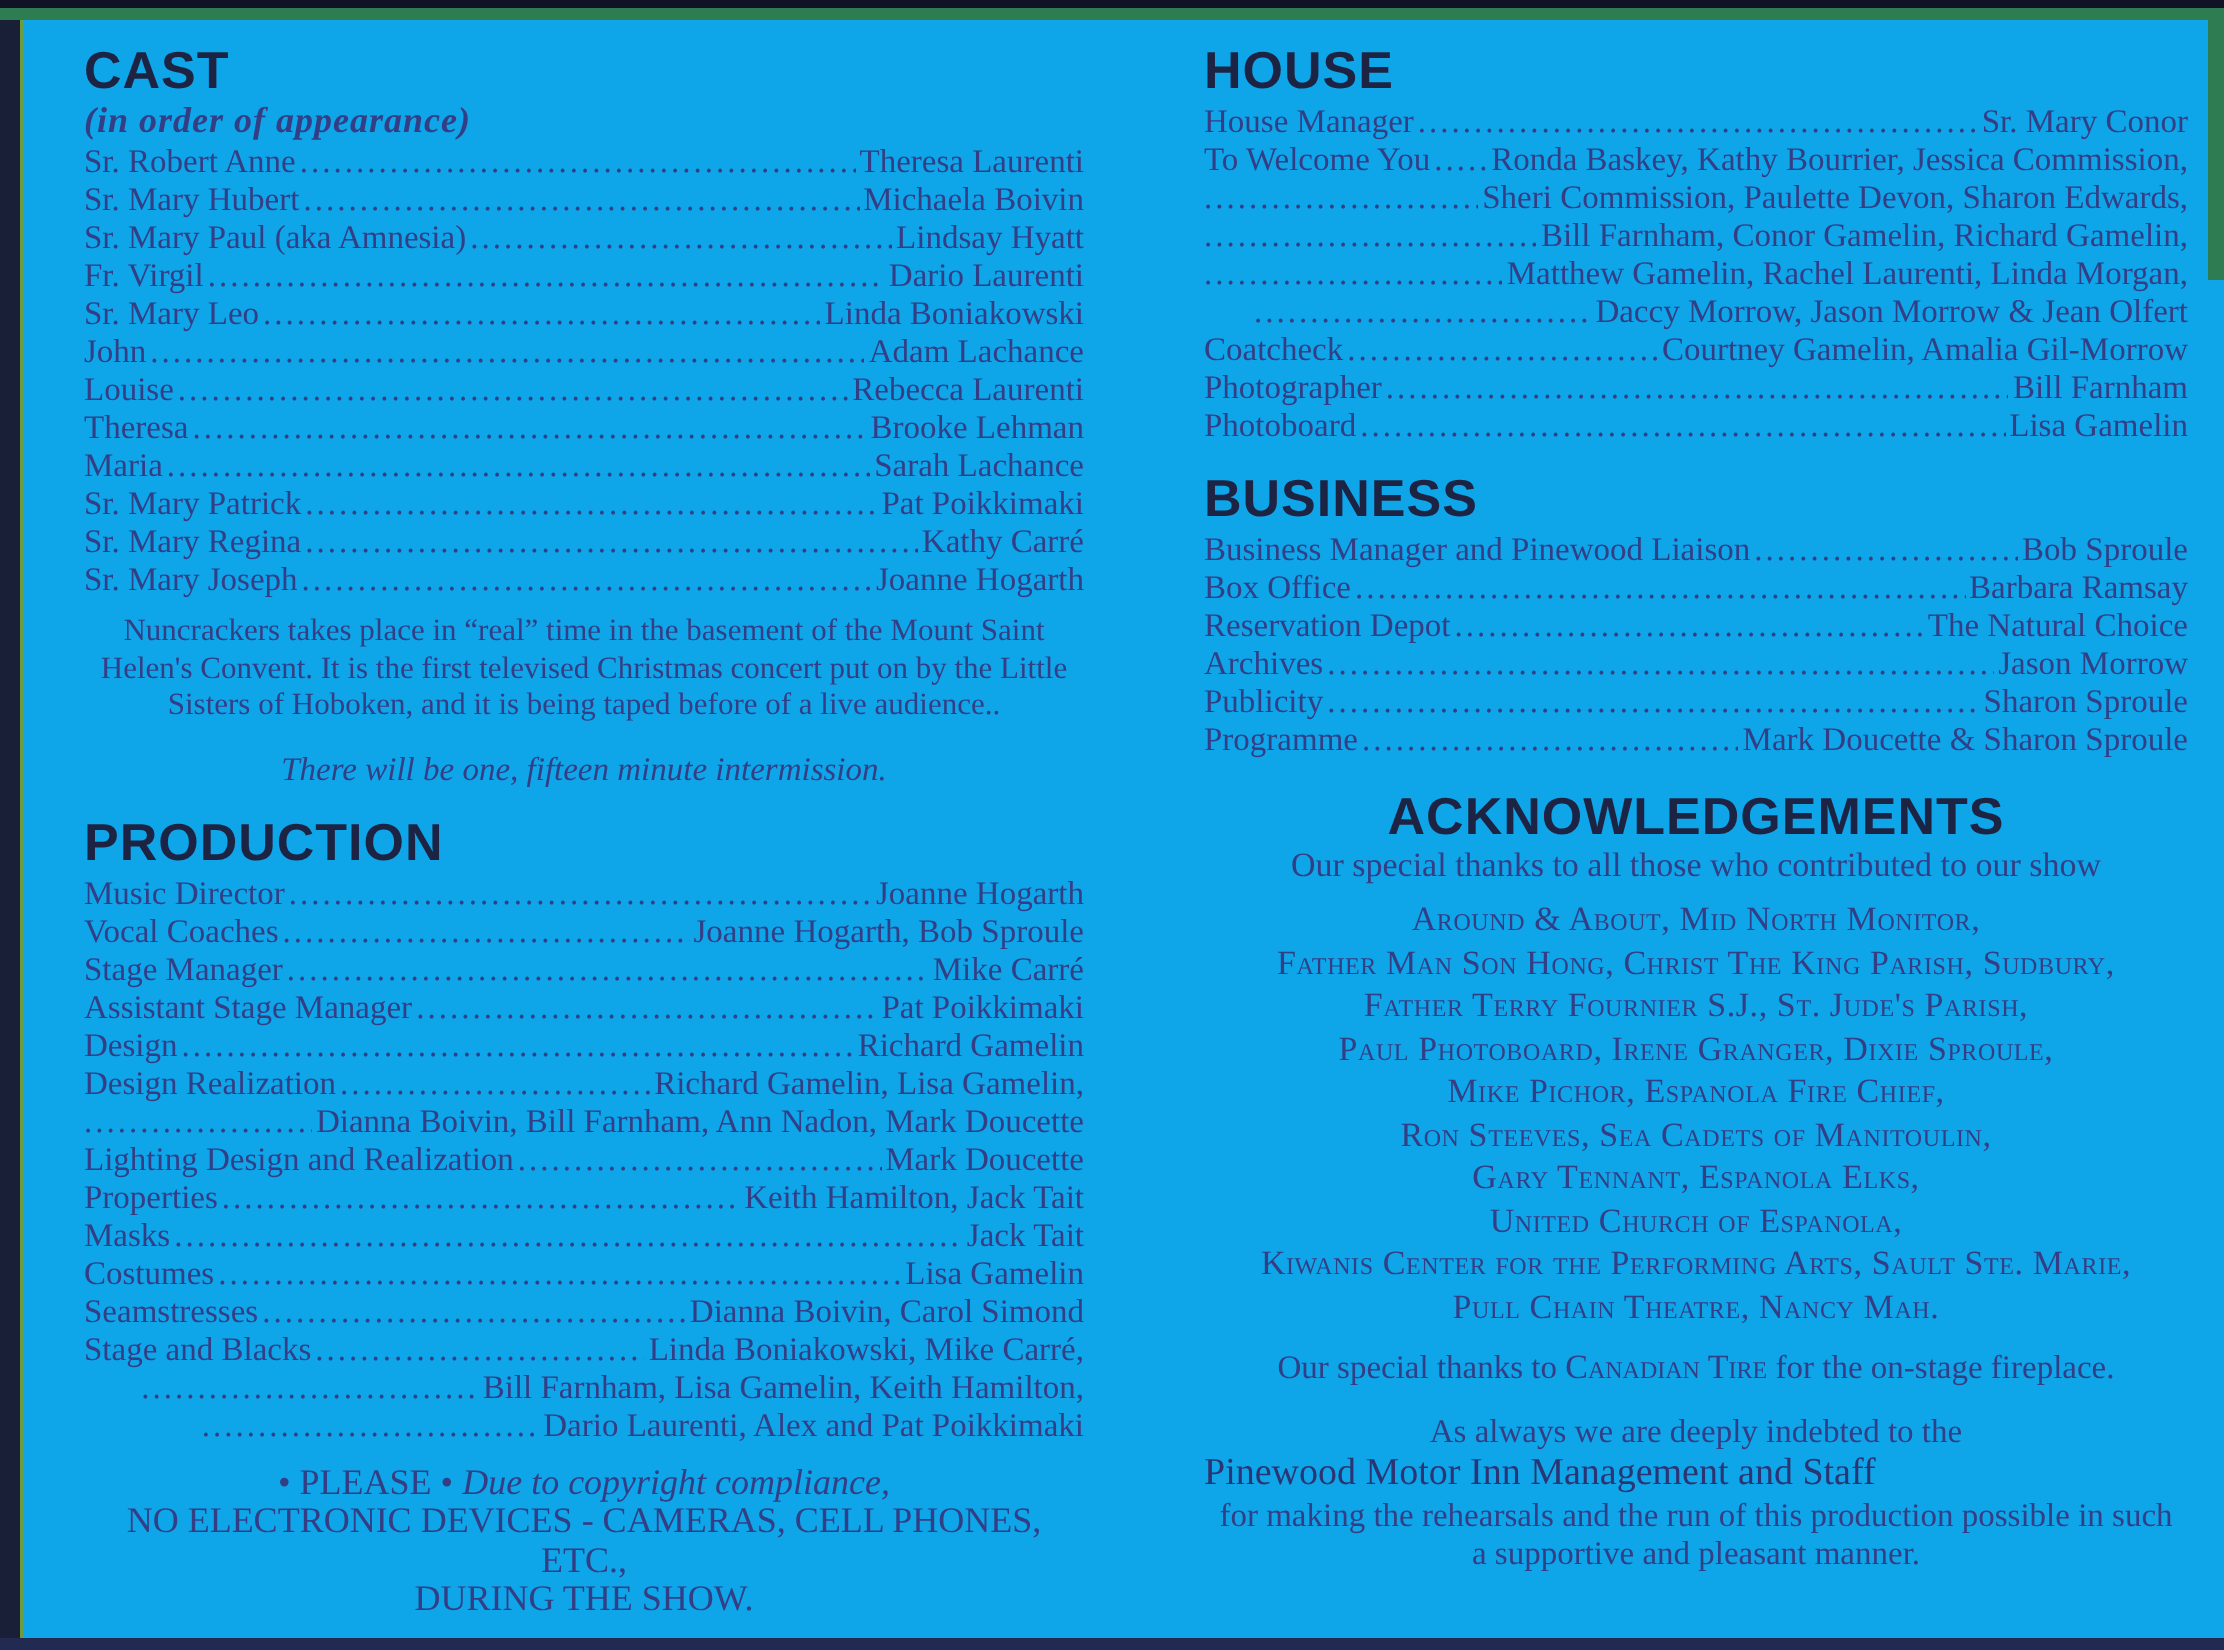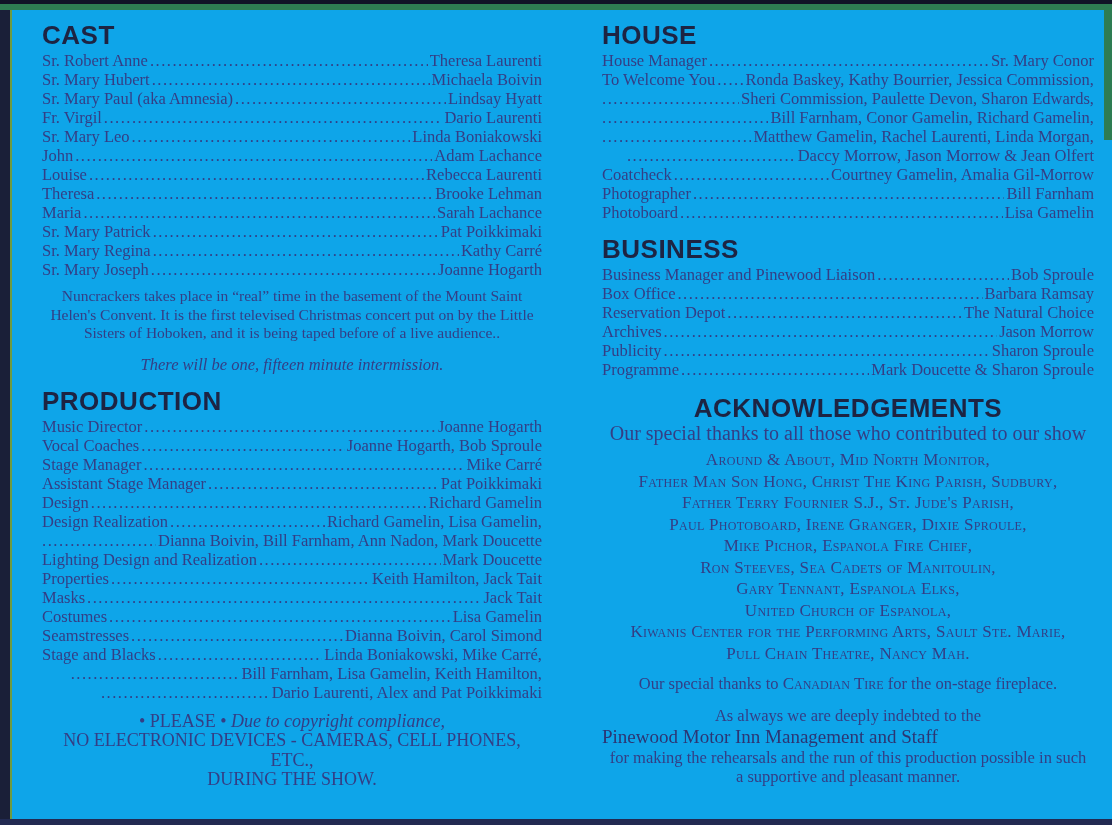--- a/index.html
+++ b/index.html
@@ -78,21 +78,21 @@
   }
   .notice{
     text-align:center;
     font-size:18px;line-height:19.5px;
     margin-top:10px;
   }
   .notice .ital{font-style:italic;}
 
   .ack-intro{
     text-align:center;
-    font-size:20px;line-height:20px;
+    font-size:17px;line-height:20px;
     margin:0;
   }
   .ack-lines{
     text-align:center;
     font-variant:small-caps;
     font-size:17px;line-height:21.5px;
     margin-top:6px;
     letter-spacing:0.3px;
   }
   .canadian{
@@ -118,20 +118,21 @@
   <div class="edge-top-dark"></div>
   <div class="edge-top-green"></div>
   <div class="edge-left"></div>
   <div class="edge-right-green"></div>
   <div class="edge-bottom"></div>
 
   <div class="content">
 
     <div class="col left">
       <h1>CAST</h1>
+      <div class="script-subtitle">(in order of appearance)</div>
       <div class="rows">
           <div class="row">
             <span class="lbl">Sr. Robert Anne</span>
             <span class="dots"></span>
             <span class="val">Theresa Laurenti</span>
           </div>
           <div class="row">
             <span class="lbl">Sr. Mary Hubert</span>
             <span class="dots"></span>
             <span class="val">Michaela Boivin</span>

